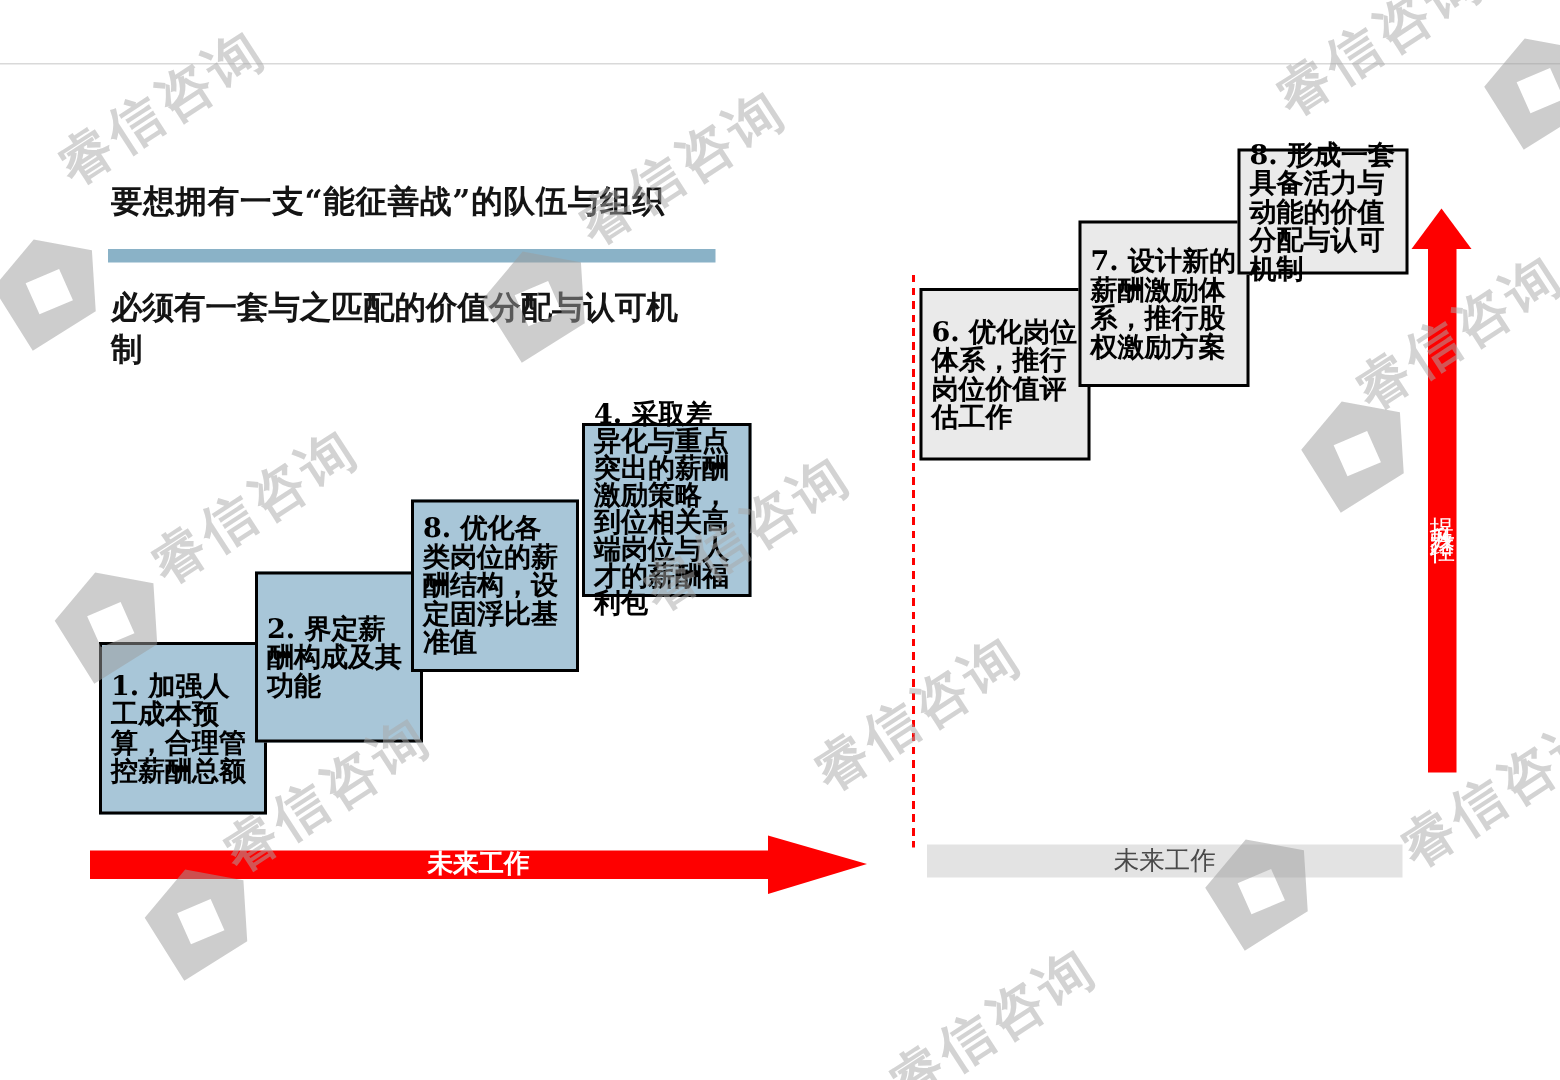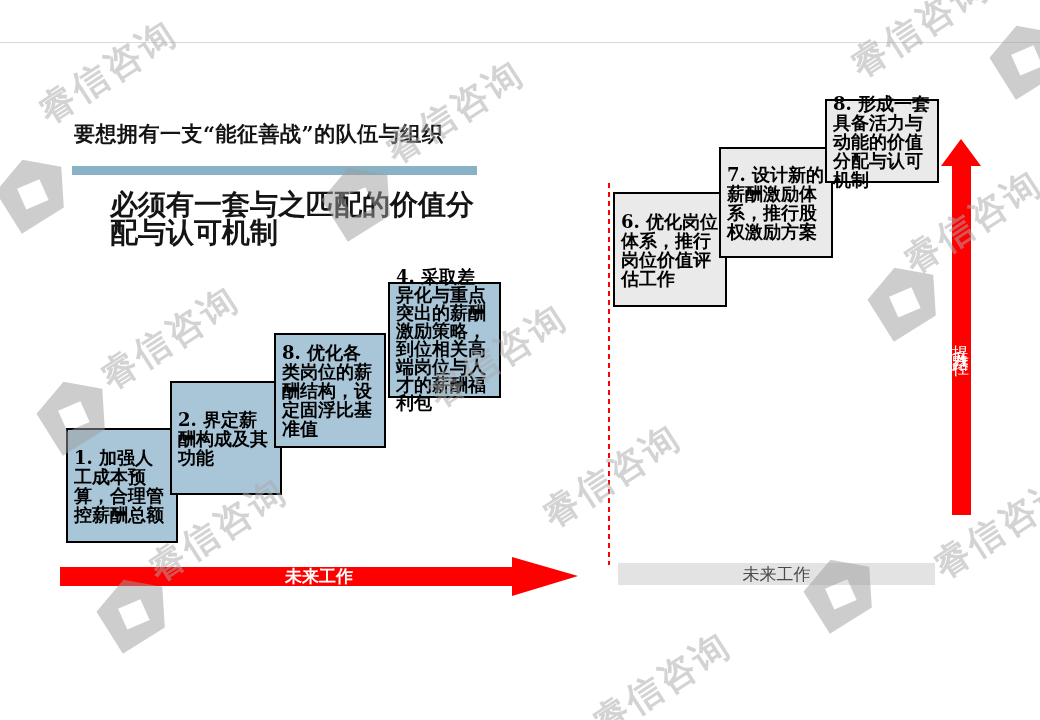--- a/index.html
+++ b/index.html
@@ -5,22 +5,22 @@
   html,body{margin:0;padding:0;}
   body{width:1040px;height:720px;background:#ffffff;overflow:hidden;
        font-family:"DejaVu Serif","Liberation Serif",serif;}
   .slide{position:relative;width:1040px;height:720px;background:#fff;overflow:hidden;}
 
   .topline{position:absolute;left:0;top:42px;width:1040px;height:1px;background:#d9d9d9;}
 
   .title{position:absolute;left:74px;top:120px;width:480px;font-size:21px;font-weight:bold;
          color:#141414;letter-spacing:.5px;line-height:28px;}
   .accent-bar{position:absolute;left:72px;top:166px;width:405px;height:9px;background:#8ab2c7;}
-  .subtitle{position:absolute;left:74px;top:191px;width:390px;font-size:28px;font-weight:bold;
-            color:#141414;line-height:28px;margin-left:36px;}
+  .subtitle{position:absolute;left:74px;top:191px;width:390px;font-size:21px;font-weight:bold;
+            color:#141414;line-height:28px;}
 
   .step{position:absolute;box-sizing:border-box;border:2px solid #000;
         display:flex;align-items:center;padding:0 6px;
         font-size:18px;font-weight:bold;line-height:19px;color:#000;}
   .step.current{background:#a8c6d8;}
   .step.future{background:#eaeaea;}
   .s1{left:66px;top:428px;width:112px;height:115px;}
   .s2{left:170px;top:381px;width:112px;height:114px;}
   .s3{left:274px;top:333px;width:112px;height:115px;}
   .s4{left:388px;top:282px;width:113px;height:116px;line-height:18px;}

